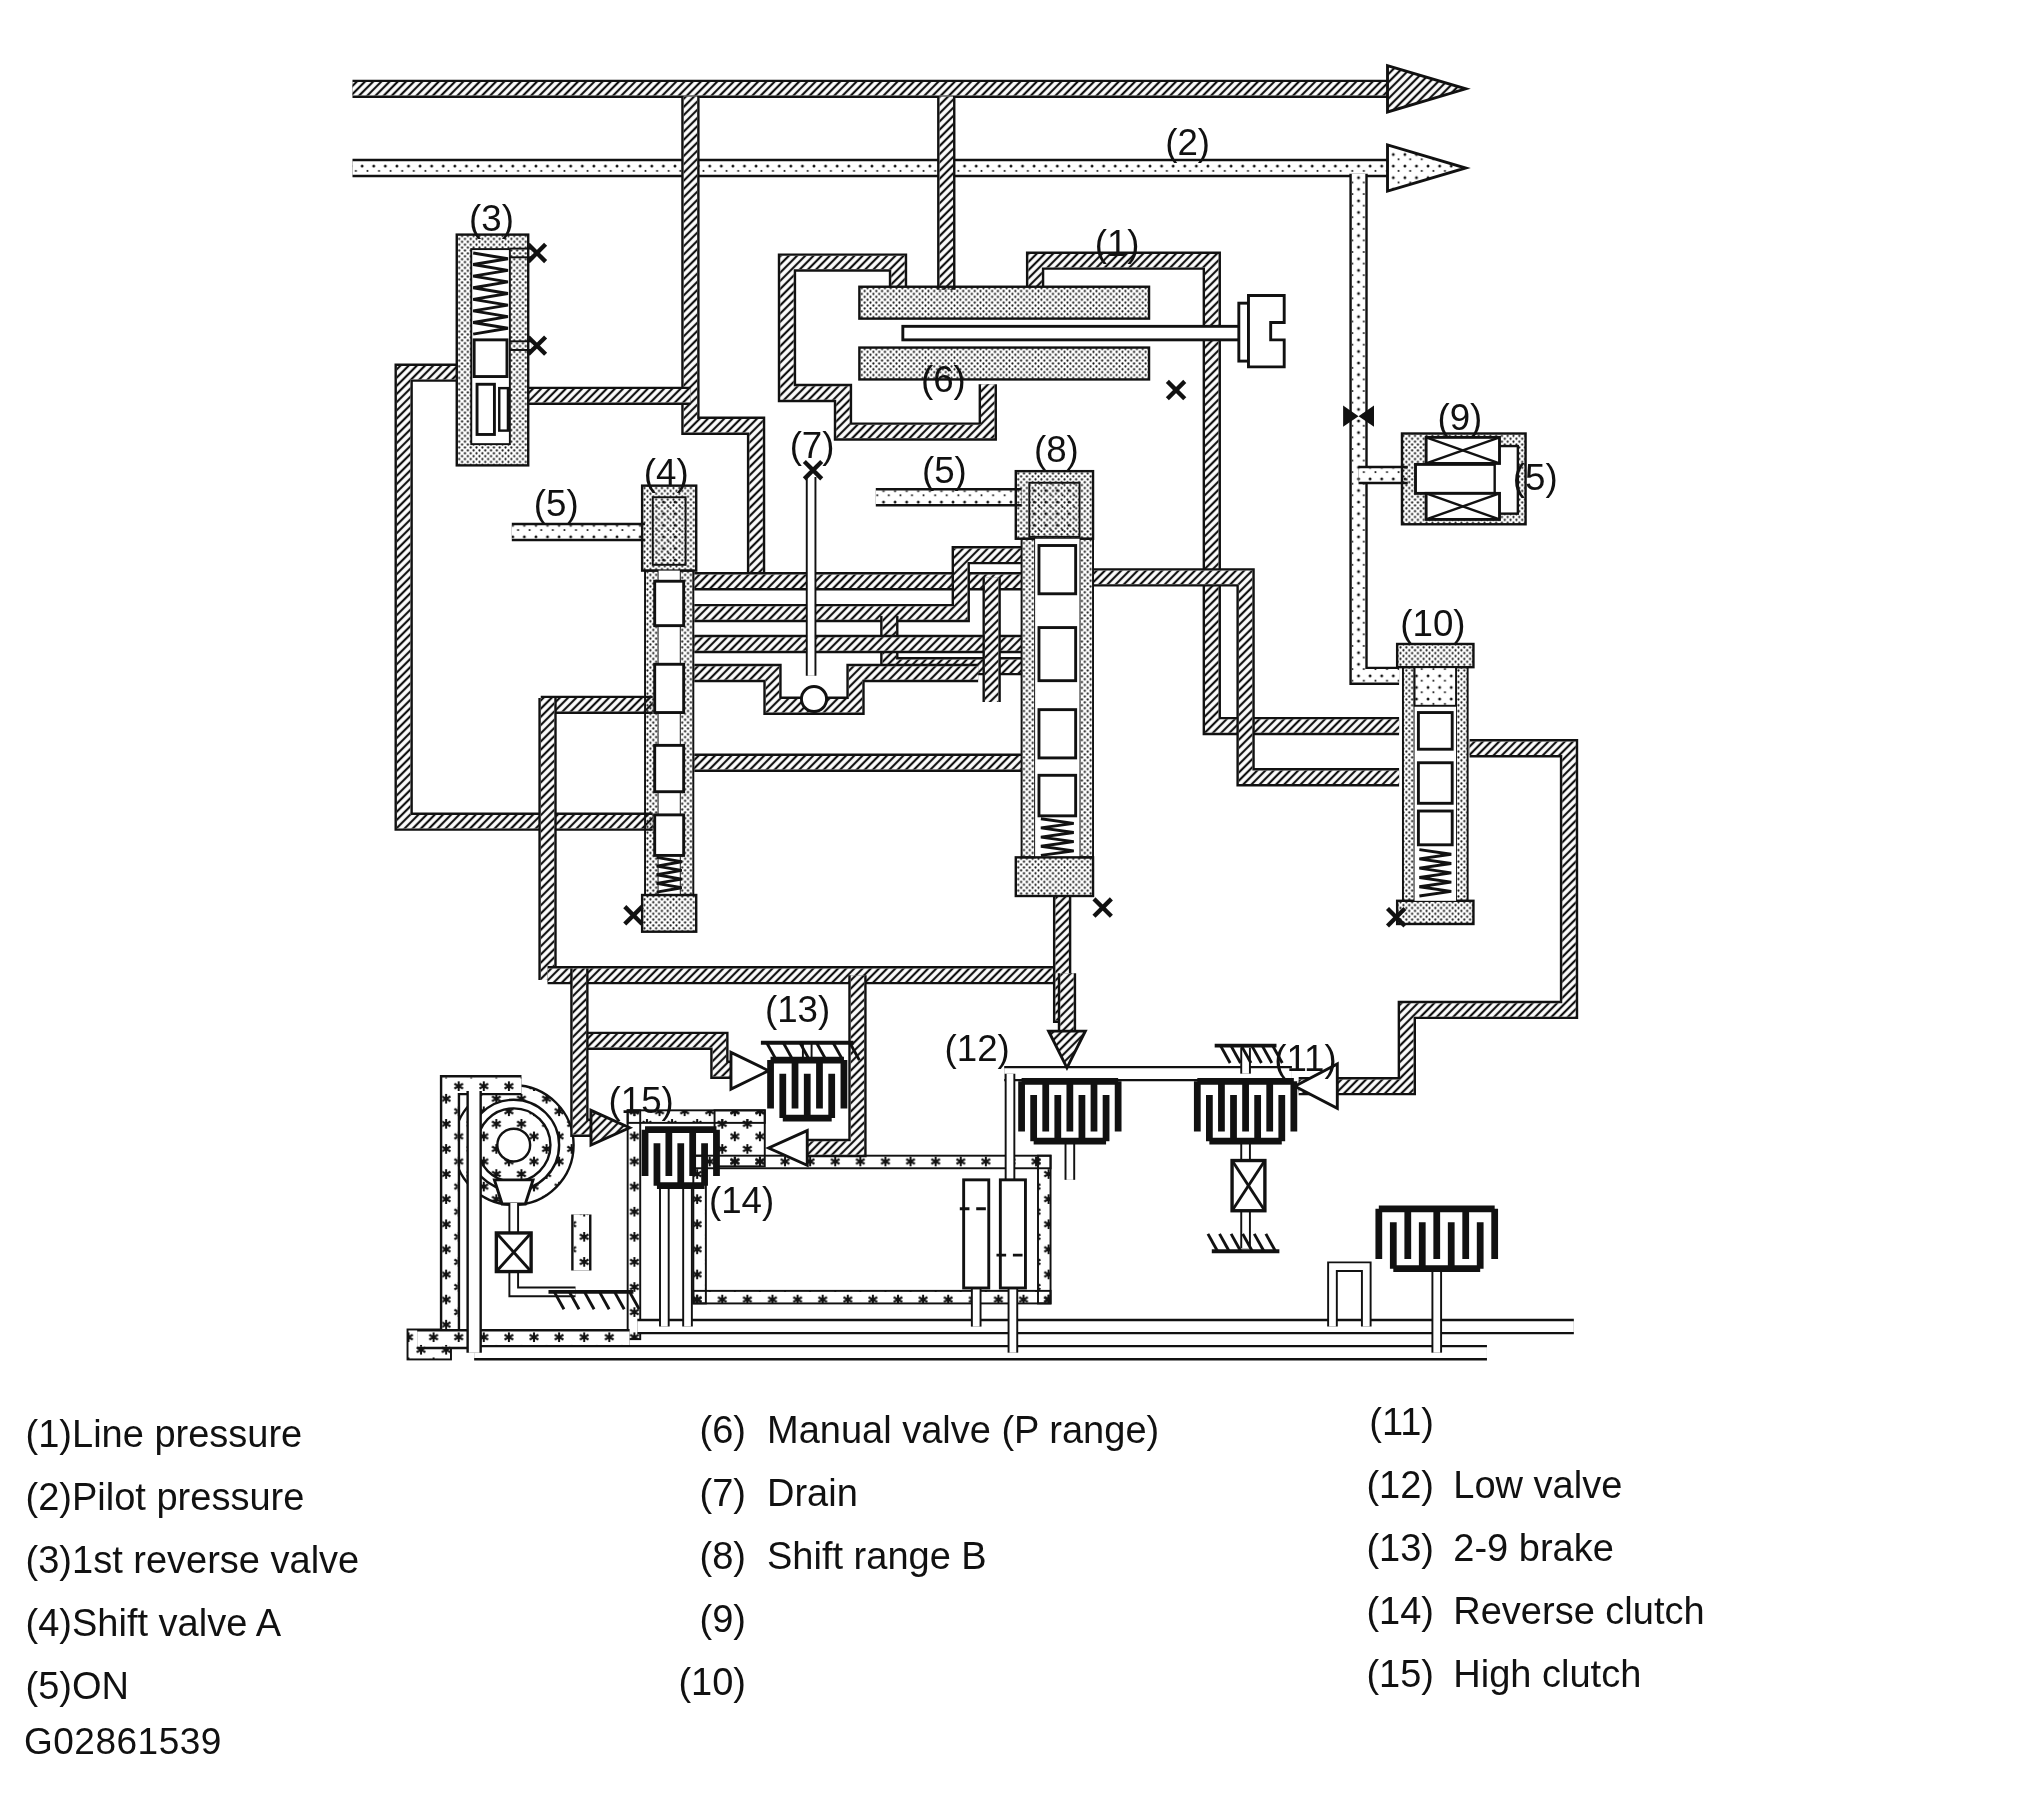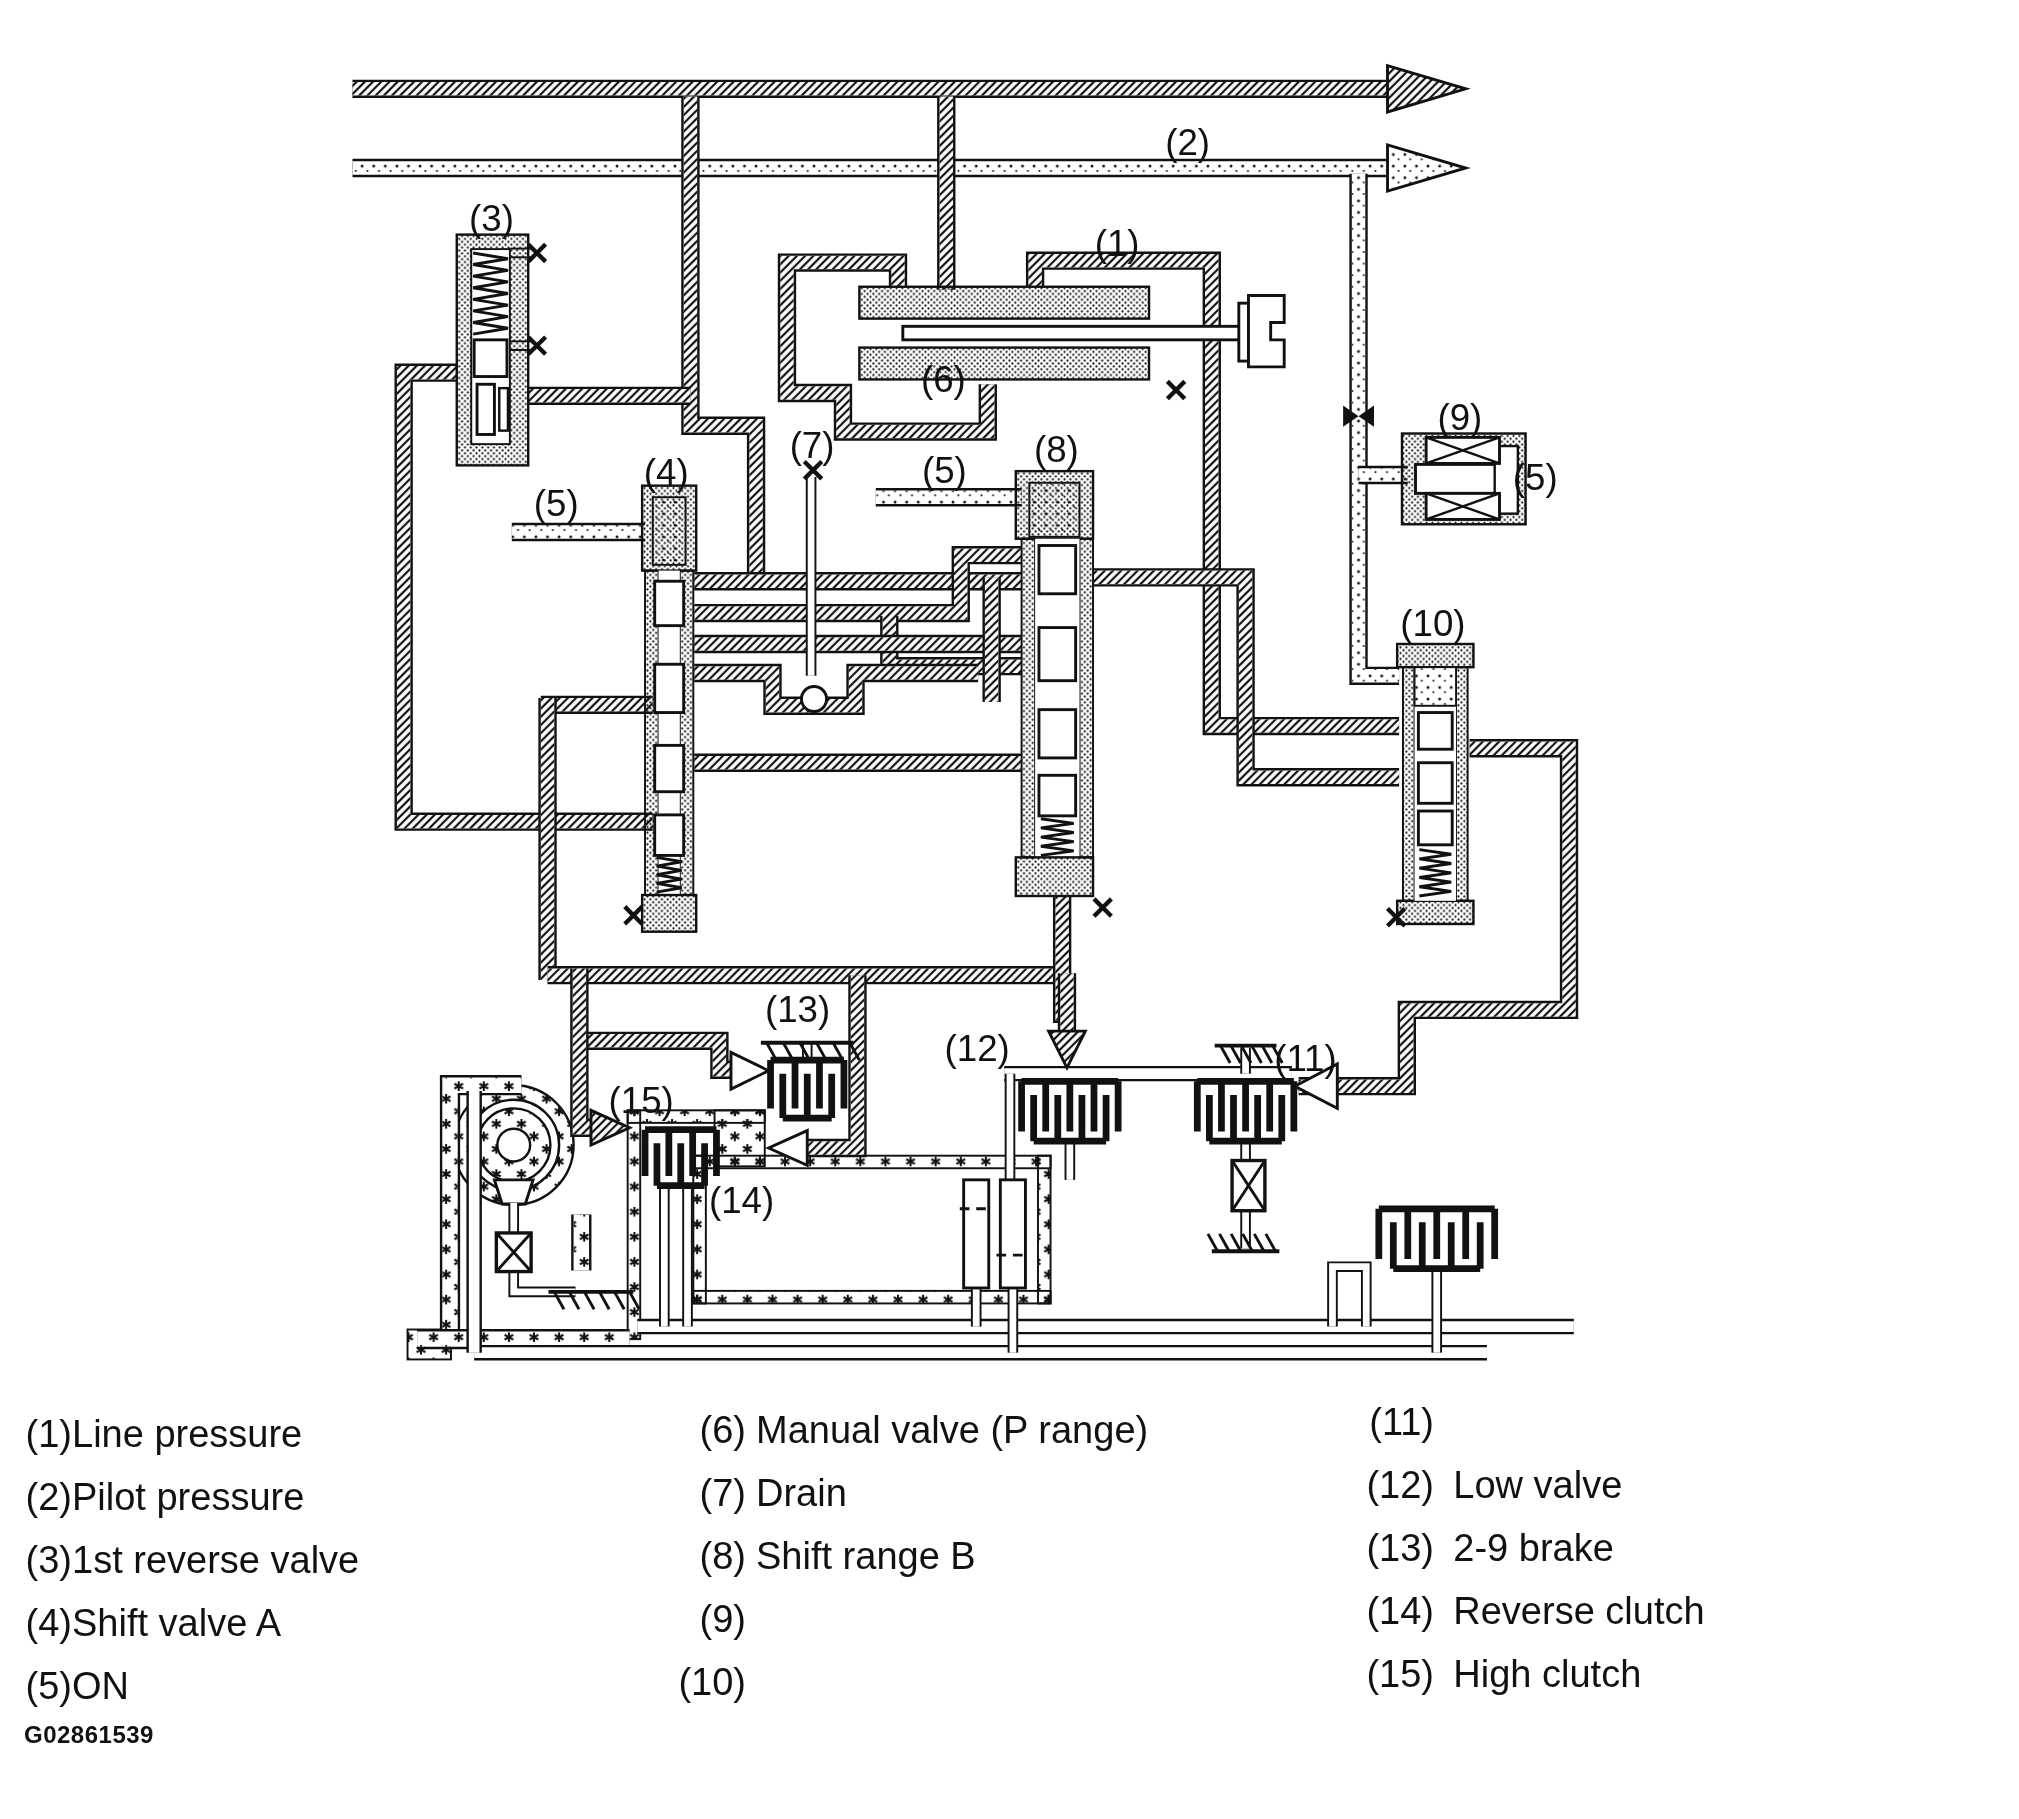--- a/index.html
+++ b/index.html
@@ -5,23 +5,23 @@
   html,body{margin:0;padding:0;background:#fff;}
   body{width:2020px;height:1819px;position:relative;font-family:"Liberation Sans",sans-serif;color:#111;}
   #stage{position:absolute;left:0;top:0;width:2020px;height:1819px;background:#ffffff;}
   svg{position:absolute;left:0;top:0;}
   #legend{position:absolute;left:0;top:0;width:2020px;height:1819px;pointer-events:none;}
   .legend-col{position:absolute;}
   .legend-row{height:63px;display:flex;align-items:flex-start;white-space:nowrap;}
   .legend-num{display:inline-block;text-align:right;font-size:38px;line-height:39px;}
   .legend-label{display:inline-block;font-size:38px;line-height:39px;}
   #col-1{left:22px;top:1415px;}  #col-1 .legend-num{width:50px;} #col-1 .legend-label{}
-  #col-2{left:618px;top:1411px;} #col-2 .legend-num{width:128px;} #col-2 .legend-label{margin-left:10px;}
+  #col-2{left:618px;top:1411px;} #col-2 .legend-num{width:128px;} #col-2 .legend-label{margin-left:21px;}
   #col-3{left:1308px;top:1403px;} #col-3 .legend-num{width:126px;} #col-3 .legend-label{margin-left:19.3px;}
-  #figure-id{position:absolute;left:24px;top:1721px;font-size:24px;font-weight:bold;letter-spacing:0.5px;}
+  #figure-id{position:absolute;left:24px;top:1721px;font-size:37px;font-weight:normal;letter-spacing:0.5px;}
   text.callout{font-family:"Liberation Sans",sans-serif;font-size:38px;fill:#111;text-anchor:middle;}
 </style>
 </head>
 <body>
 
 <div id="stage">
 <svg id="diagram" width="2020" height="1819" viewBox="0 0 2092 1884" xmlns="http://www.w3.org/2000/svg">
   <defs>
     <pattern id="pat-hatch" width="6" height="6" patternUnits="userSpaceOnUse" patternTransform="rotate(45)">
       <line x1="3" y1="0" x2="3" y2="6" stroke="#111" stroke-width="2.3"></line>

